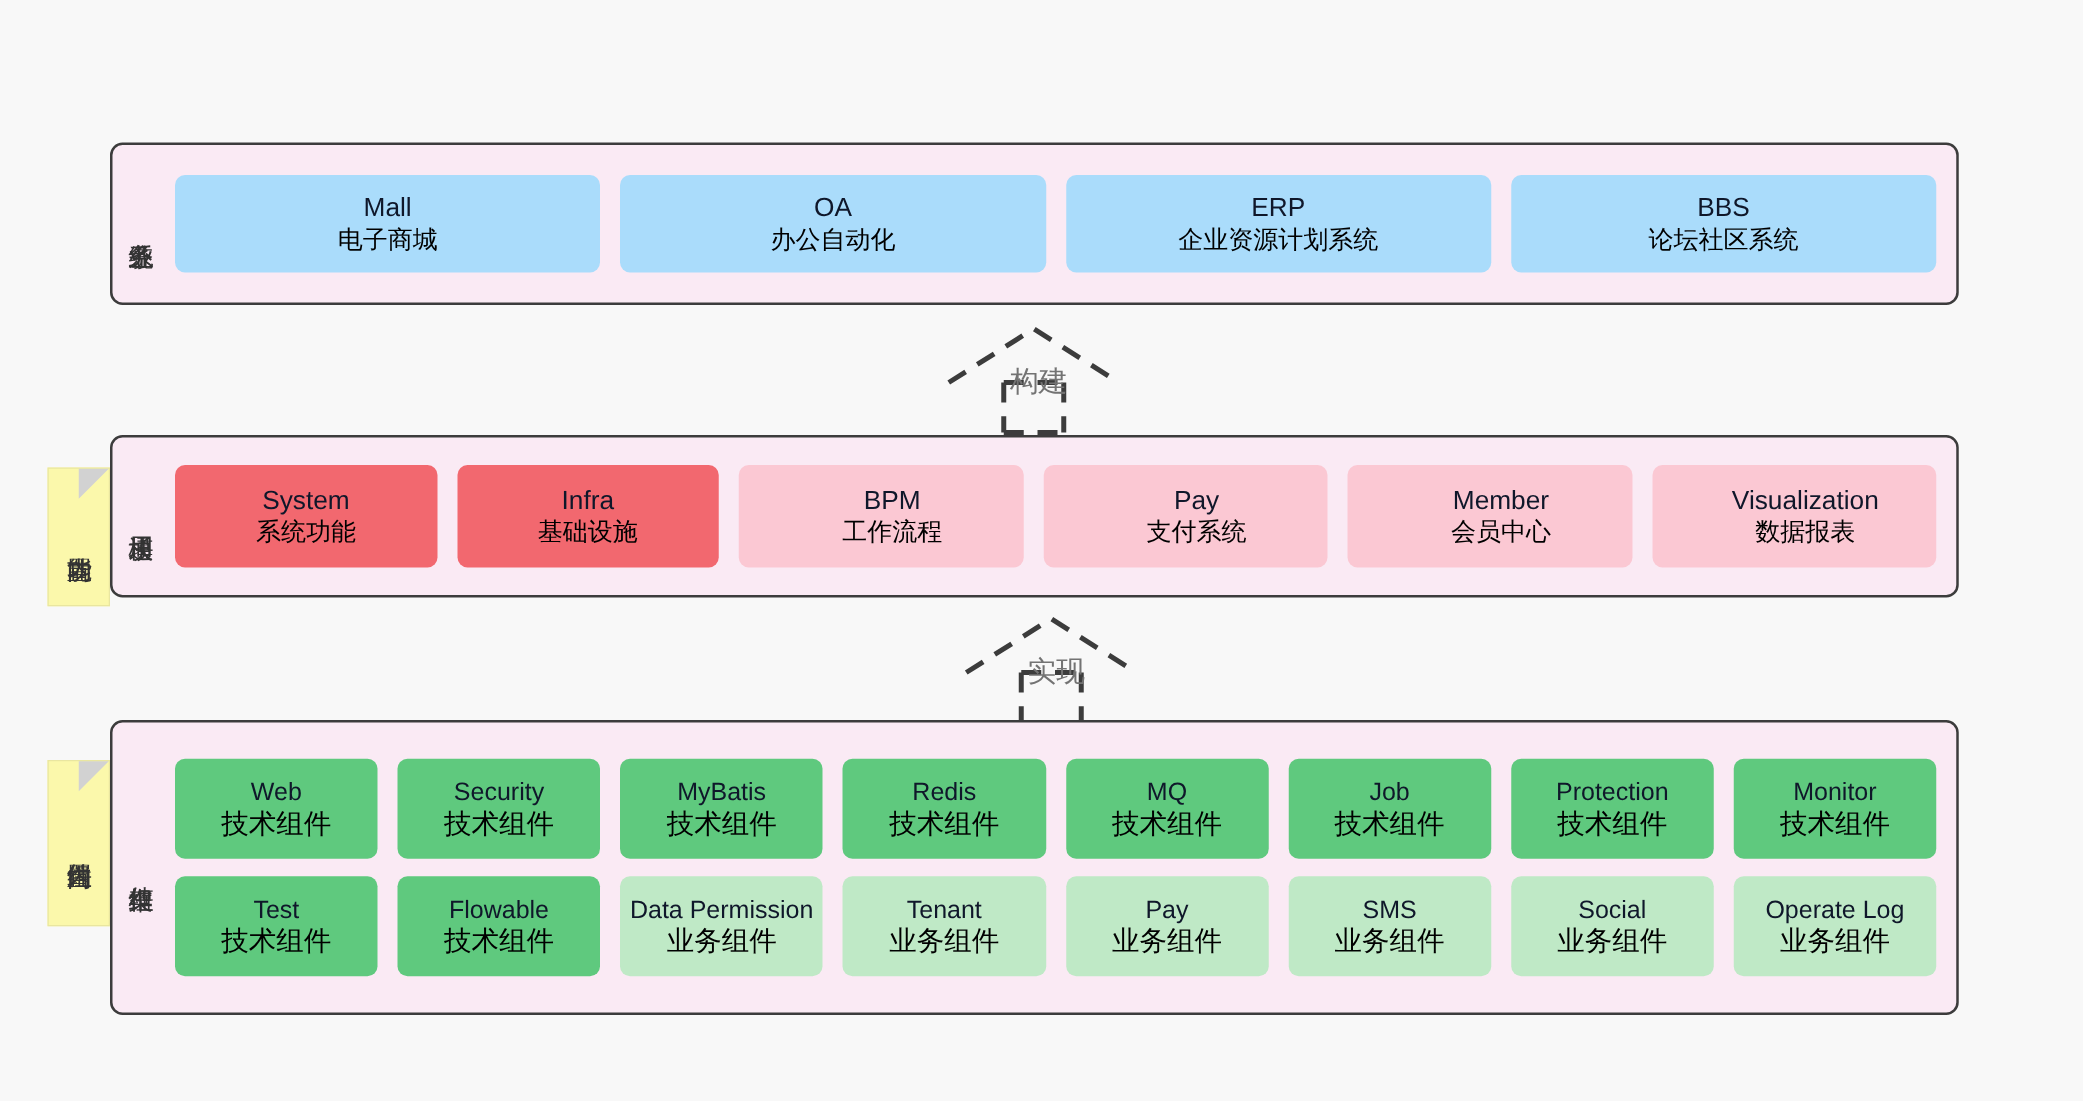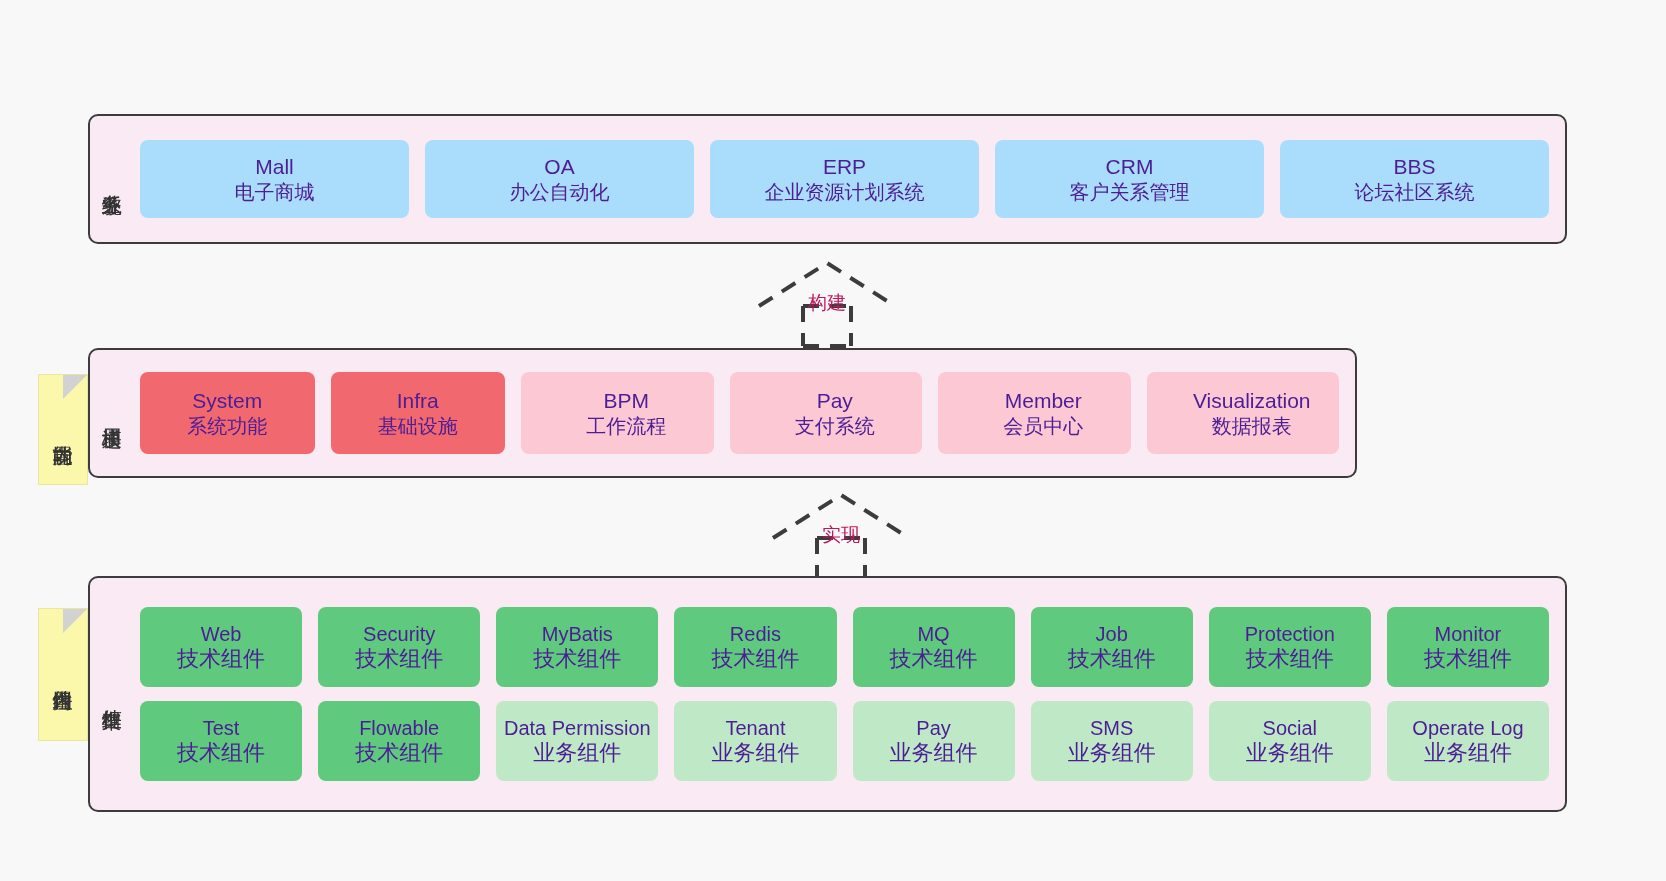--- a/index.html
+++ b/index.html
@@ -61,40 +61,40 @@
     display: flex;
     flex-direction: column;
     align-items: center;
     justify-content: center;
     text-align: center;
     line-height: 1.2;
     padding: 4px 6px;
   }
   .cell .t1 {
     font-size: 21px;
-    color: #4c1d95;
+    color: #0f172a;
   }
   .cell .t2 {
     font-size: 20px;
-    color: #4c1d95;
+    color: #000000;
   }
 
   
   #layer-business {
     left: 88px;
     top: 114px;
     width: 1479px;
     height: 130px;
   }
   #layer-business .cell { height: 78px; background: #aadcfb; }
 
   #layer-modules {
     left: 88px;
     top: 348px;
-    width: 1269px;
+    width: 1479px;
     height: 130px;
   }
   #layer-modules .cell { height: 82px; }
   .cell.red   { background: #f2686f; }
   .cell.pink  { background: #fbc8d3; padding-left: 24px; }
 
   #layer-framework {
     left: 88px;
     top: 576px;
     width: 1479px;
@@ -141,22 +141,22 @@
 
   
   .arrow-svg {
     position: absolute;
     overflow: visible;
   }
   #arrow-build { left: 757px; top: 258px; }
   #arrow-impl  { left: 771px; top: 490px; }
   .arrow-label {
     position: absolute;
-    font-size: 19px;
-    color: #be185d;
+    font-size: 23px;
+    color: #737373;
     white-space: nowrap;
     user-select: none;
   }
   #arrow-build-label { left: 808px; top: 290px; }
   #arrow-impl-label  { left: 822px; top: 522px; }
 </style>
 </head>
 <body>
 
 <div class="layer" id="layer-business">
@@ -167,24 +167,20 @@
         <span class="t1">Mall</span>
         <span class="t2">电子商城</span>
       </div>
       <div class="cell">
         <span class="t1">OA</span>
         <span class="t2">办公自动化</span>
       </div>
       <div class="cell">
         <span class="t1">ERP</span>
         <span class="t2">企业资源计划系统</span>
-      </div>
-      <div class="cell">
-        <span class="t1">CRM</span>
-        <span class="t2">客户关系管理</span>
       </div>
       <div class="cell">
         <span class="t1">BBS</span>
         <span class="t2">论坛社区系统</span>
       </div>
     </div>
   </div>
 </div>
 
 <svg class="arrow-svg" id="arrow-build" width="140" height="90" viewBox="0 0 140 90">

